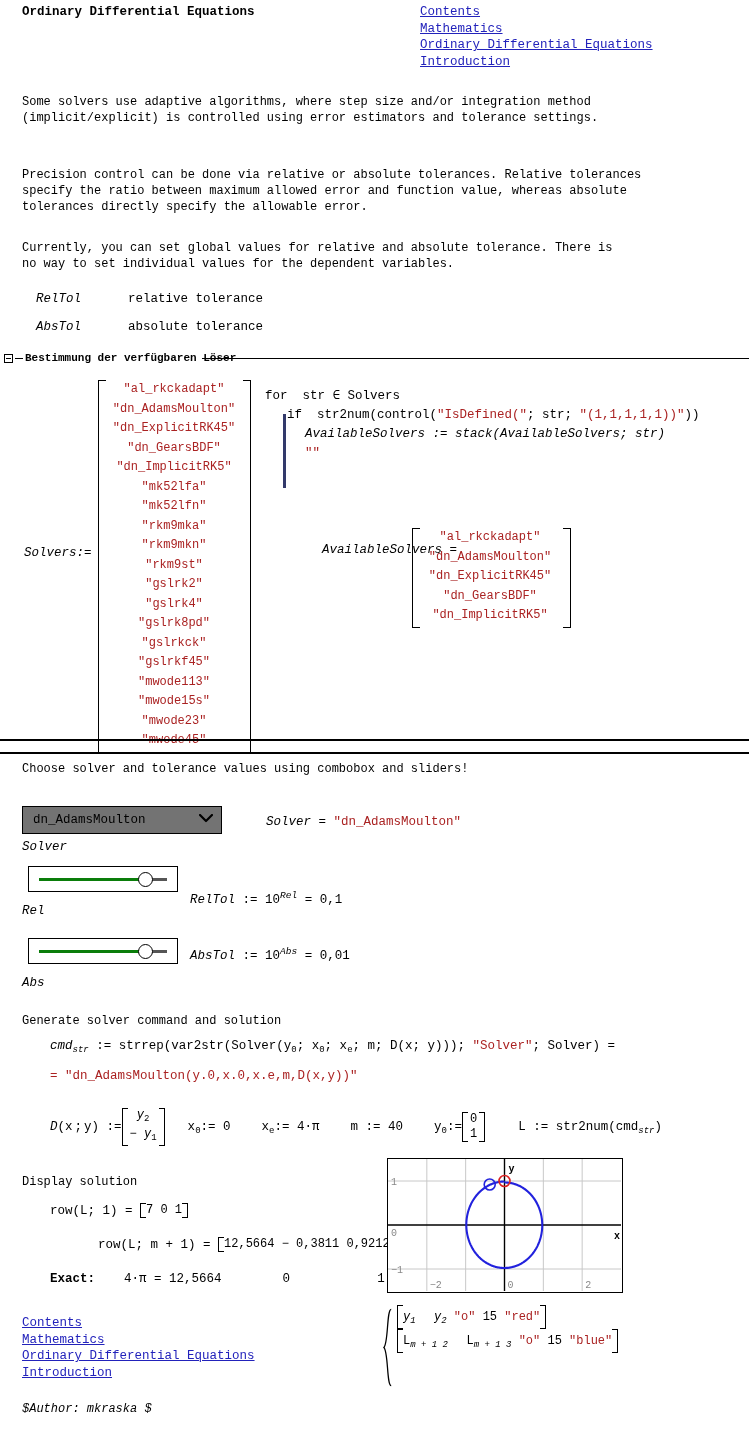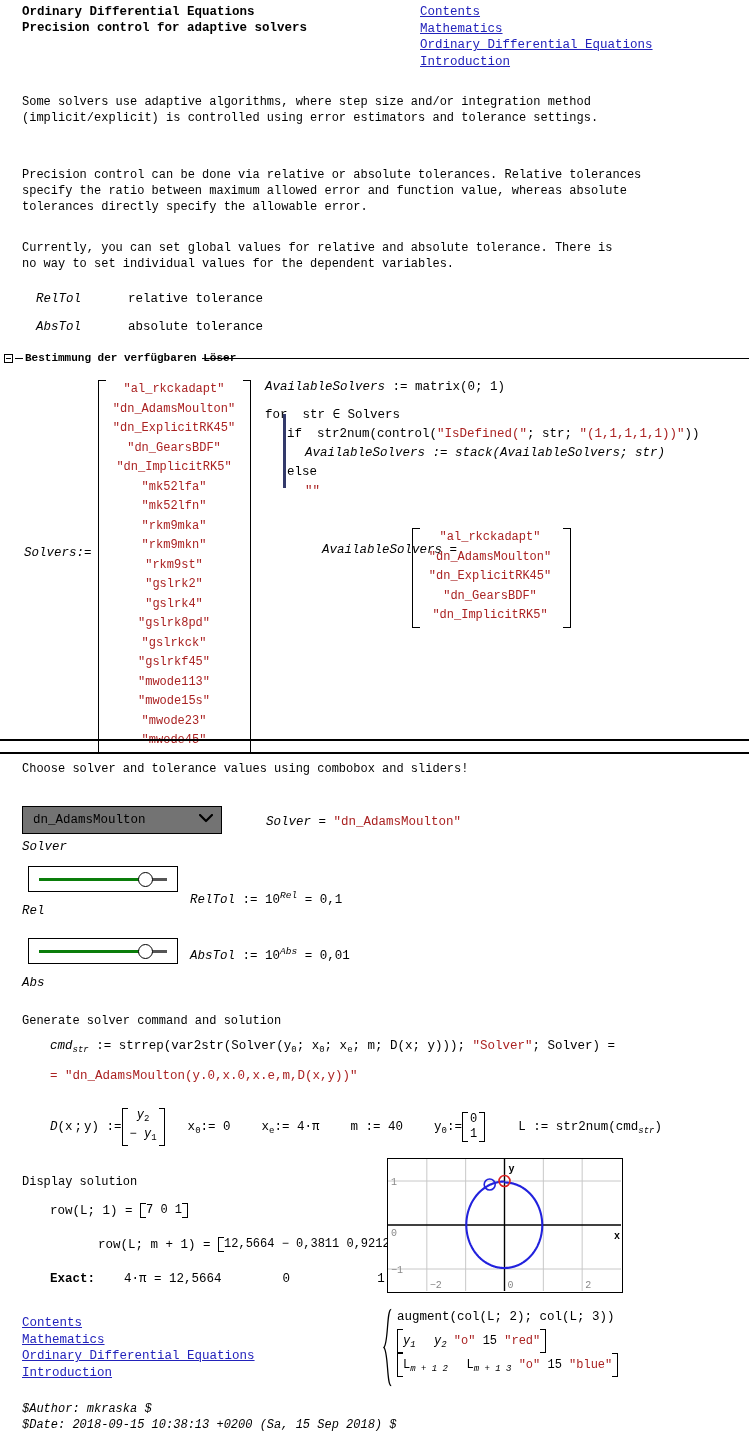--- a/index.html
+++ b/index.html
@@ -204,21 +204,20 @@
   #plotargs { left: 383px; top: 1305px; font-size: 12px; line-height: 26px; }
   #plotbrace {
     position: absolute; left: 0px; top: 0px; width: 10px; height: 85px;
   }
 </style>
 </head>
 <body>
 
 <div id="title-block" class="abs">
   <div>Ordinary Differential Equations</div>
-  <div>Precision control for adaptive solvers</div>
 </div>
 
 <div id="nav-top" class="abs">
   <a class="lnk">Contents</a>
   <a class="lnk">Mathematics</a>
   <a class="lnk">Ordinary Differential Equations</a>
   <a class="lnk">Introduction</a>
 </div>
 
 <div class="abs para" style="top:94px">Some solvers use adaptive algorithms, where step size and/or integration method</div>
@@ -266,26 +265,24 @@
   <div class="item">"gslrk8pd"</div>
   <div class="item">"gslrkck"</div>
   <div class="item">"gslrkf45"</div>
   <div class="item">"mwode113"</div>
   <div class="item">"mwode15s"</div>
   <div class="item">"mwode23"</div>
   <div class="item">"mwode45"</div>
 </div>
 
 <div id="code-block" class="abs">
-  <div class="ln"><span class="ital">AvailableSolvers</span><span> := matrix(0; 1)</span></div>
   <div class="ln" style="height:9px"></div>
   <div class="ln" style="font-style:normal">for  str ∈ Solvers</div>
   <div class="ln" style="padding-left:22px"><span>if  str2num(control(</span><span class="str">"IsDefined("</span><span>; str; </span><span class="str">"(1,1,1,1,1))"</span><span>))</span></div>
   <div class="ln ital" style="padding-left:40px">AvailableSolvers := stack(AvailableSolvers; str)</div>
-  <div class="ln" style="padding-left:22px">else</div>
   <div class="ln str" style="padding-left:40px">""</div>
 </div>
 <div id="code-bar"></div>
 
 <div id="avail-eq" class="abs">
   <span>AvailableSolvers</span>
   <span style="font-style:normal">=</span>
 </div>
 
 <div class="abs brk" style="left:412px; top:528px; height:98px;"></div>
@@ -416,21 +413,20 @@
       <circle cx="116.5" cy="22" r="5.5" stroke="#dd2222" stroke-width="1.6" fill="none"></circle>
       <circle cx="101.70061666666666" cy="25.467200000000005" r="5.5" stroke="#2222dd" stroke-width="1.6" fill="none"></circle>
     </svg>
 </div>
 
 <div id="plotargs" class="abs">
   <svg id="plotbrace" width="11" height="86" viewBox="0 0 11 86">
     <path d="M9 1 C4 1 6 38 1 43 C6 48 4 85 9 85" stroke="#000" stroke-width="1.4" fill="none"></path>
   </svg>
   <div style="padding-left:14px">
-    <div class="eq" style="line-height:24px">augment(col(L; 2); col(L; 3))</div>
     <div class="eq" style="line-height:24px">
       <span class="matx" style="padding:0 6px">
         <span class="r">
           <span class="ital">y</span><span class="sub">1</span>
           <span style="display:inline-block;width:4px"></span>
           <span class="ital">y</span><span class="sub">2</span>
           <span class="str">"o"</span>
           <span>15</span>
           <span class="str">"red"</span>
         </span>
@@ -453,14 +449,13 @@
 
 <div id="nav-bottom" class="abs">
   <a class="lnk">Contents</a>
   <a class="lnk">Mathematics</a>
   <a class="lnk">Ordinary Differential Equations</a>
   <a class="lnk">Introduction</a>
 </div>
 
 <div id="footer" class="abs">
   <div>$Author: mkraska $</div>
-  <div>$Date: 2018-09-15 10:38:13 +0200 (Sa, 15 Sep 2018) $</div>
 </div>
 
 </body></html>

